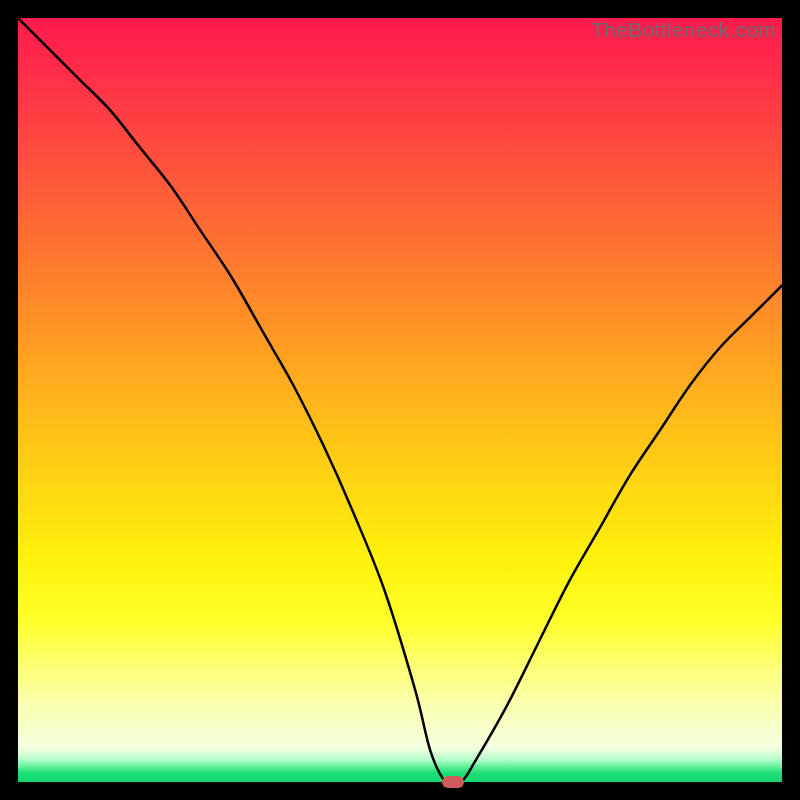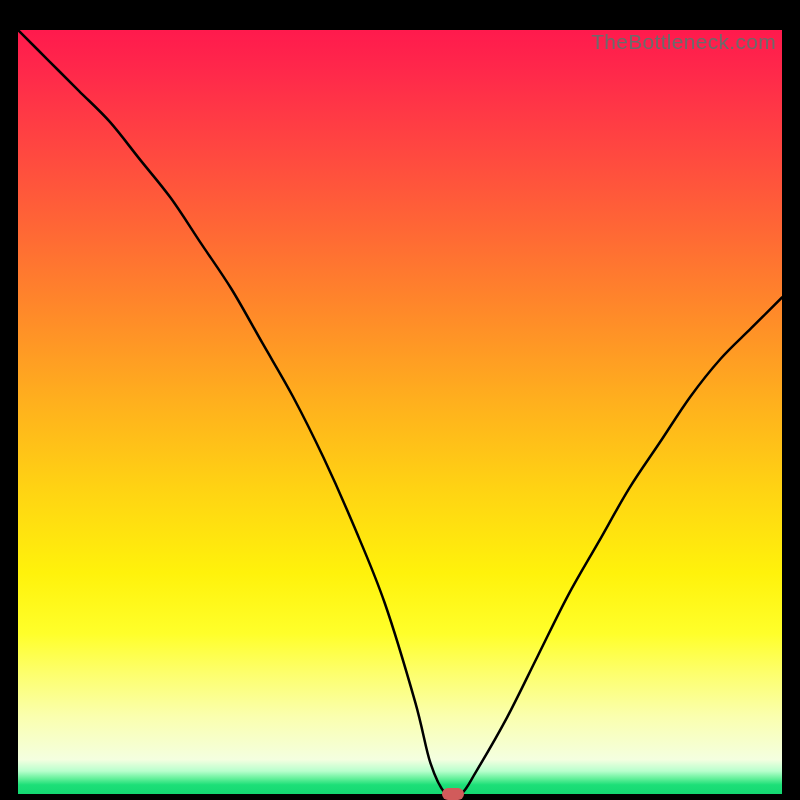--- a/index.html
+++ b/index.html
@@ -35,21 +35,20 @@
       #fff20b 71%,
       #ffff2a 79%,
       #fdff6a 84%,
       #faffb0 90%,
       #f4ffe0 95.5%,
       #b8ffcd 97%,
       #62f09a 98%,
       #1ddf78 98.8%,
       #14d872 100%
     );
-    margin-top: 12px;
   }
   .watermark {
     position: absolute;
     top: 0px;
     right: 6px;
     color: #6b6b6b;
     font-size: 21px;
     font-weight: 500;
     letter-spacing: 0.3px;
     user-select: none;

